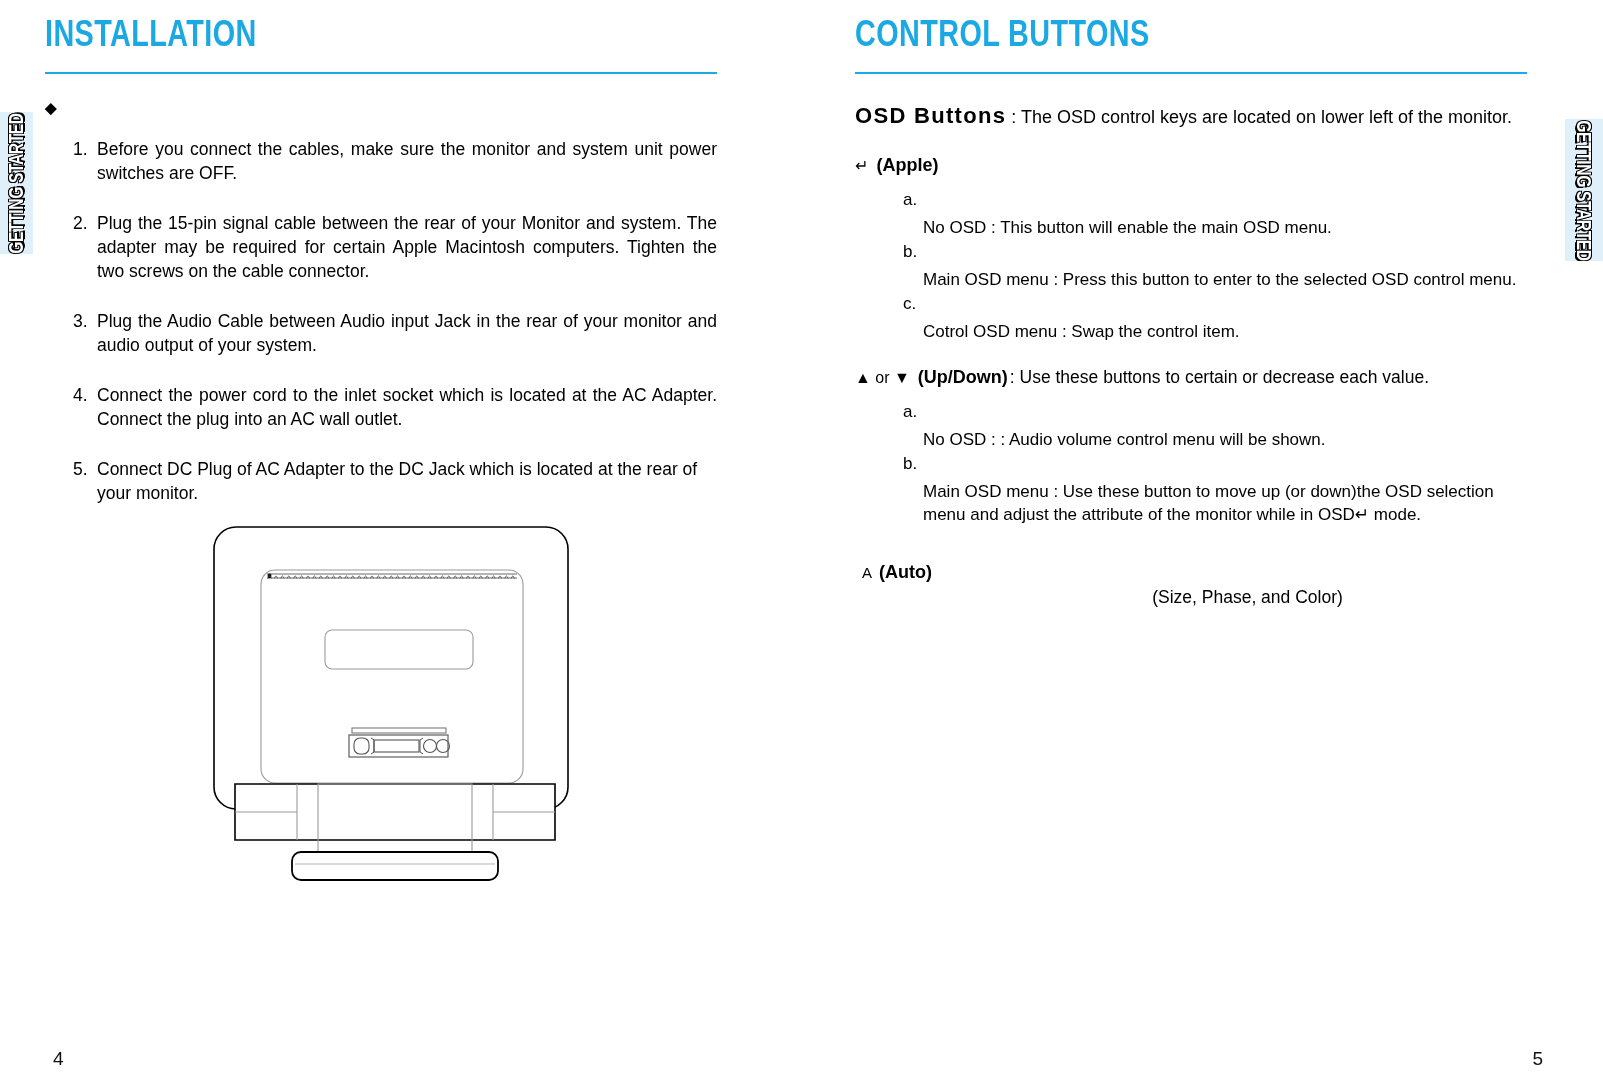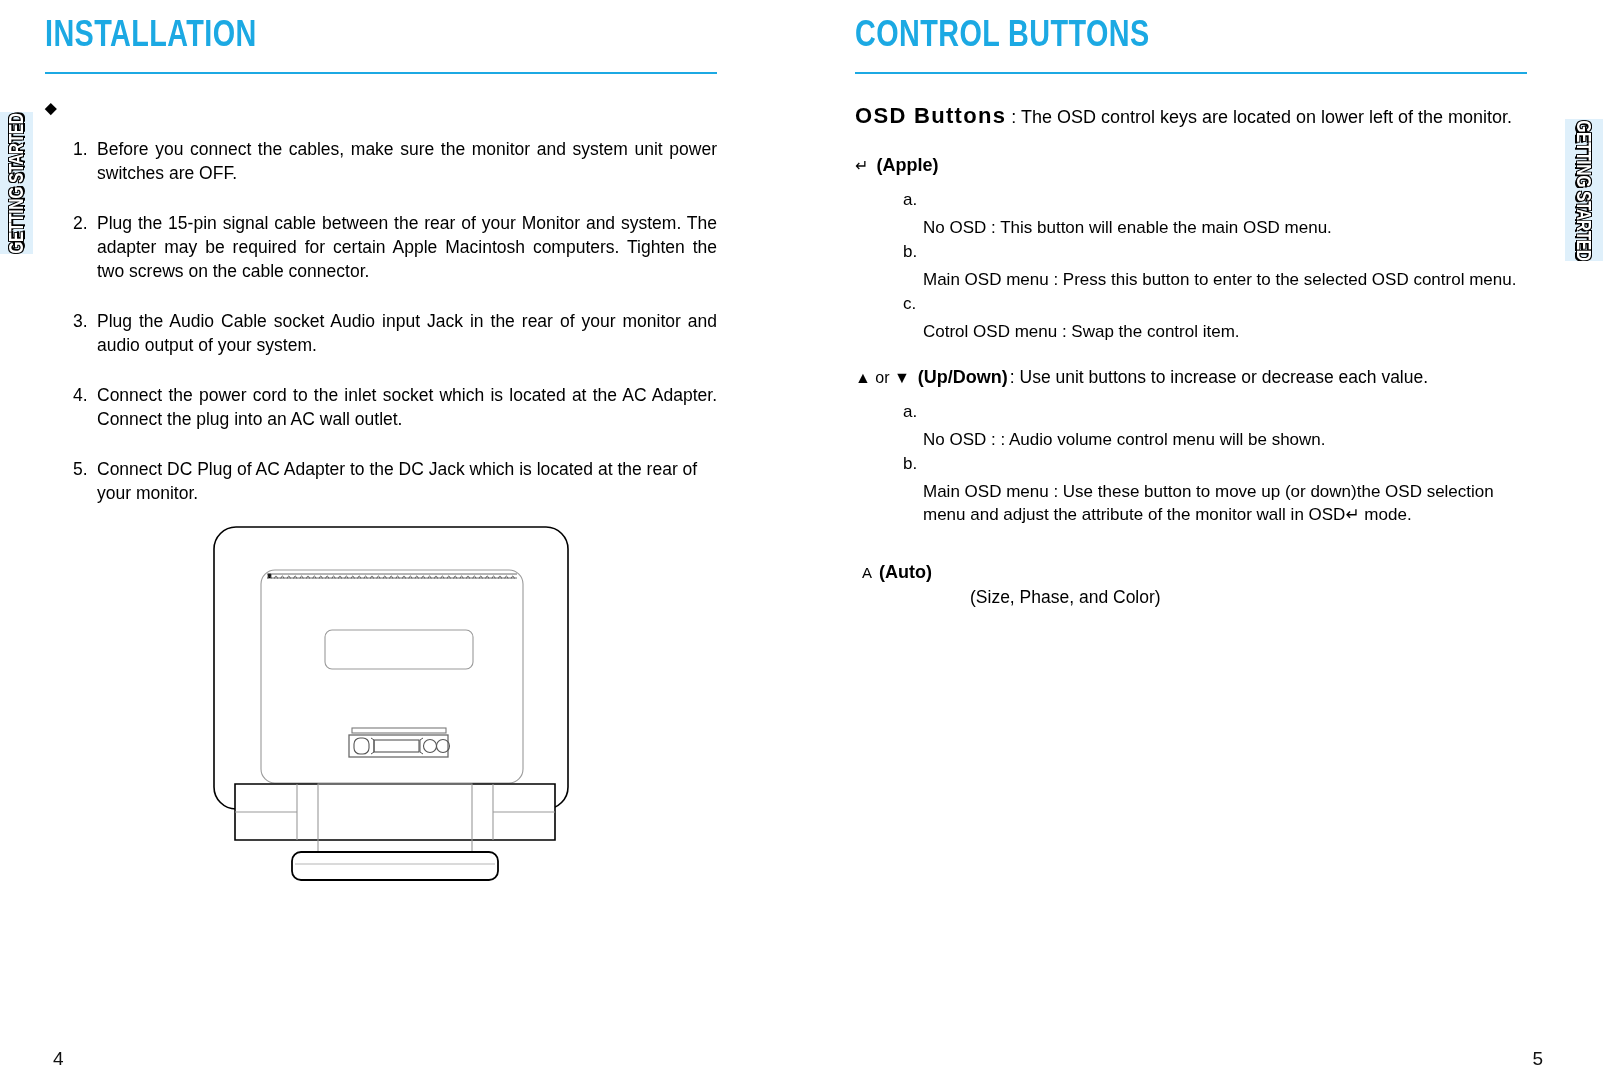--- a/index.html
+++ b/index.html
@@ -190,20 +190,21 @@
     line-height: 24px;
   }
   .auto-glyph {
     font-size: 15px;
     margin: 0 7px 0 7px;
   }
   .auto-cont {
     padding-left: 115px;
     font-size: 17.5px;
     line-height: 24px;
+    text-align: center;
   }
 
   
   .figure {
     position: absolute;
     left: 205px;
     top: 512px;
     width: 380px;
     height: 375px;
   }
@@ -244,21 +245,21 @@
       <li>
         <span class="num">1.</span>
         <span class="body">Before you connect the cables, make sure the monitor and system unit power switches are OFF.</span>
       </li>
       <li>
         <span class="num">2.</span>
         <span class="body">Plug the 15-pin signal cable between the rear of your Monitor and system. The adapter may be required for certain Apple Macintosh computers. Tighten the two screws on the cable connector.</span>
       </li>
       <li>
         <span class="num">3.</span>
-        <span class="body">Plug the Audio Cable socket Audio input Jack in the rear of your monitor and audio output of your system.</span>
+        <span class="body">Plug the Audio Cable between Audio input Jack in the rear of your monitor and audio output of your system.</span>
       </li>
       <li>
         <span class="num">4.</span>
         <span class="body">Connect the power cord to the inlet socket which is located at the AC Adapter. Connect the plug into an AC wall outlet.</span>
       </li>
       <li>
         <span class="num">5.</span>
         <span class="body nojust">Connect DC Plug of AC Adapter to the DC Jack which is located at the rear of your monitor.</span>
       </li>
     </ol>
@@ -351,30 +352,30 @@
           <span class="sub-label">c.</span>
           <span class="sub-body">Cotrol OSD menu : Swap the control item.</span>
         </li>
       </ul>
     </div>
 
     <div class="key-block">
       <div class="key-line">
         <span class="key-glyph">▲ or ▼</span>
         <span class="key-name">(Up/Down)</span>
-        <span class="key-desc">: Use unit buttons to increase or decrease each value.</span>
+        <span class="key-desc">: Use these buttons to certain or decrease each value.</span>
       </div>
       <ul class="sublist">
         <li>
           <span class="sub-label">a.</span>
           <span class="sub-body">No OSD : : Audio volume control menu will be shown.</span>
         </li>
         <li>
           <span class="sub-label">b.</span>
-          <span class="sub-body">Main OSD menu : Use these button to move up (or down)the OSD selection menu and adjust the attribute of the monitor wall in OSD↵ mode.</span>
+          <span class="sub-body">Main OSD menu : Use these button to move up (or down)the OSD selection menu and adjust the attribute of the monitor while in OSD↵ mode.</span>
         </li>
       </ul>
     </div>
 
     <div class="auto-block">
       <div class="auto-row">
         <span class="auto-glyph">A</span>
         <span class="key-name">(Auto)</span>
       </div>
       <div class="auto-cont">(Size, Phase, and Color)</div>

